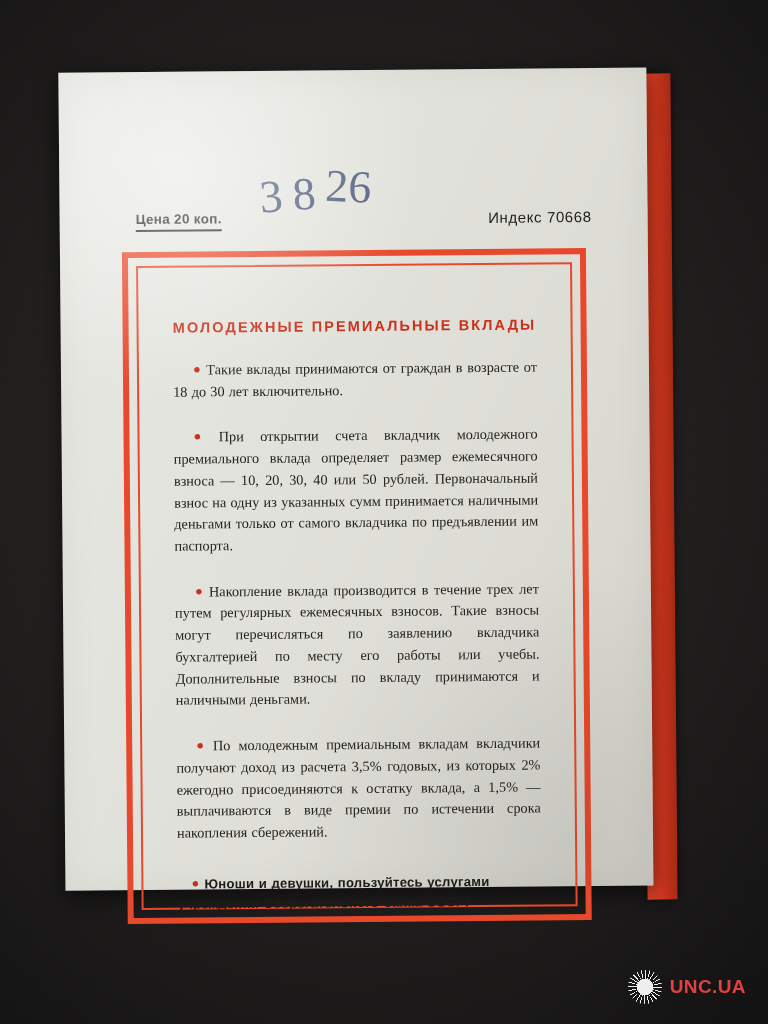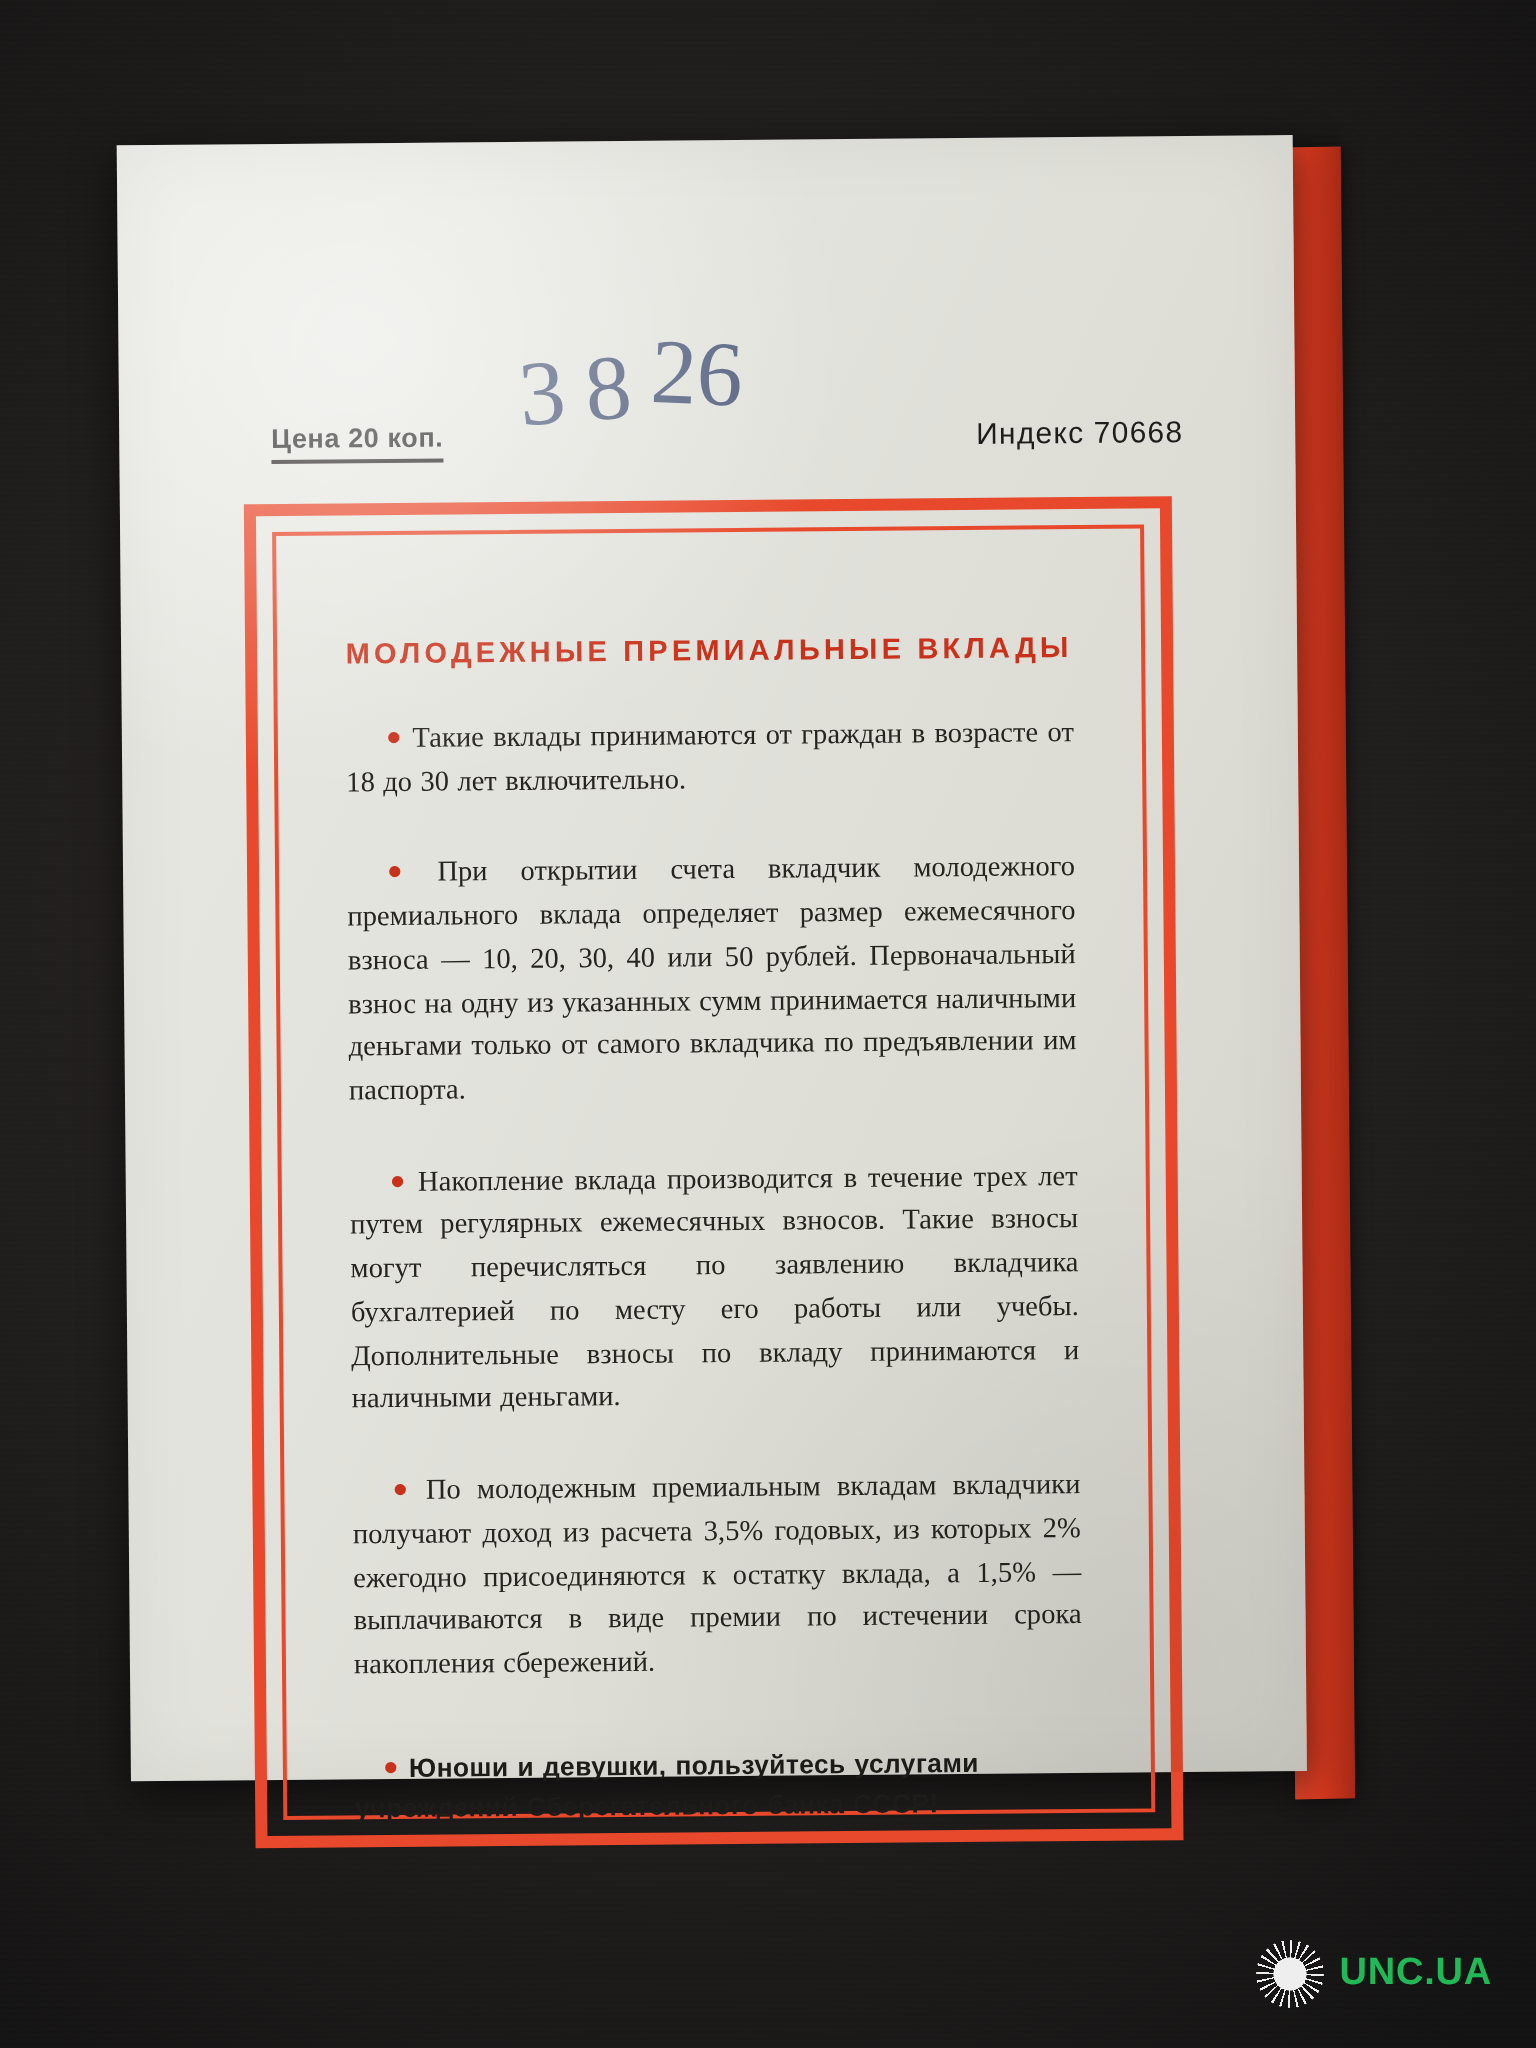--- a/index.html
+++ b/index.html
@@ -220,21 +220,21 @@
         #ffffff 285deg 289deg, rgba(255,255,255,0) 289deg 300deg,
         #ffffff 300deg 304deg, rgba(255,255,255,0) 304deg 315deg,
         #ffffff 315deg 319deg, rgba(255,255,255,0) 319deg 330deg,
         #ffffff 330deg 334deg, rgba(255,255,255,0) 334deg 345deg,
         #ffffff 345deg 349deg, rgba(255,255,255,0) 349deg 360deg);
   }
   #watermark .wm-text {
     font-family: "Liberation Sans", sans-serif;
     font-size: 19px;
     font-weight: bold;
-    color: #22c55e;
+    color: #ef4444;
     letter-spacing: .4px;
   }
 </style>
 </head>
 <body>
 
 <div id="backdrop"></div>
 <div id="grain"></div>
 
 <div id="leaflet-wrap">

